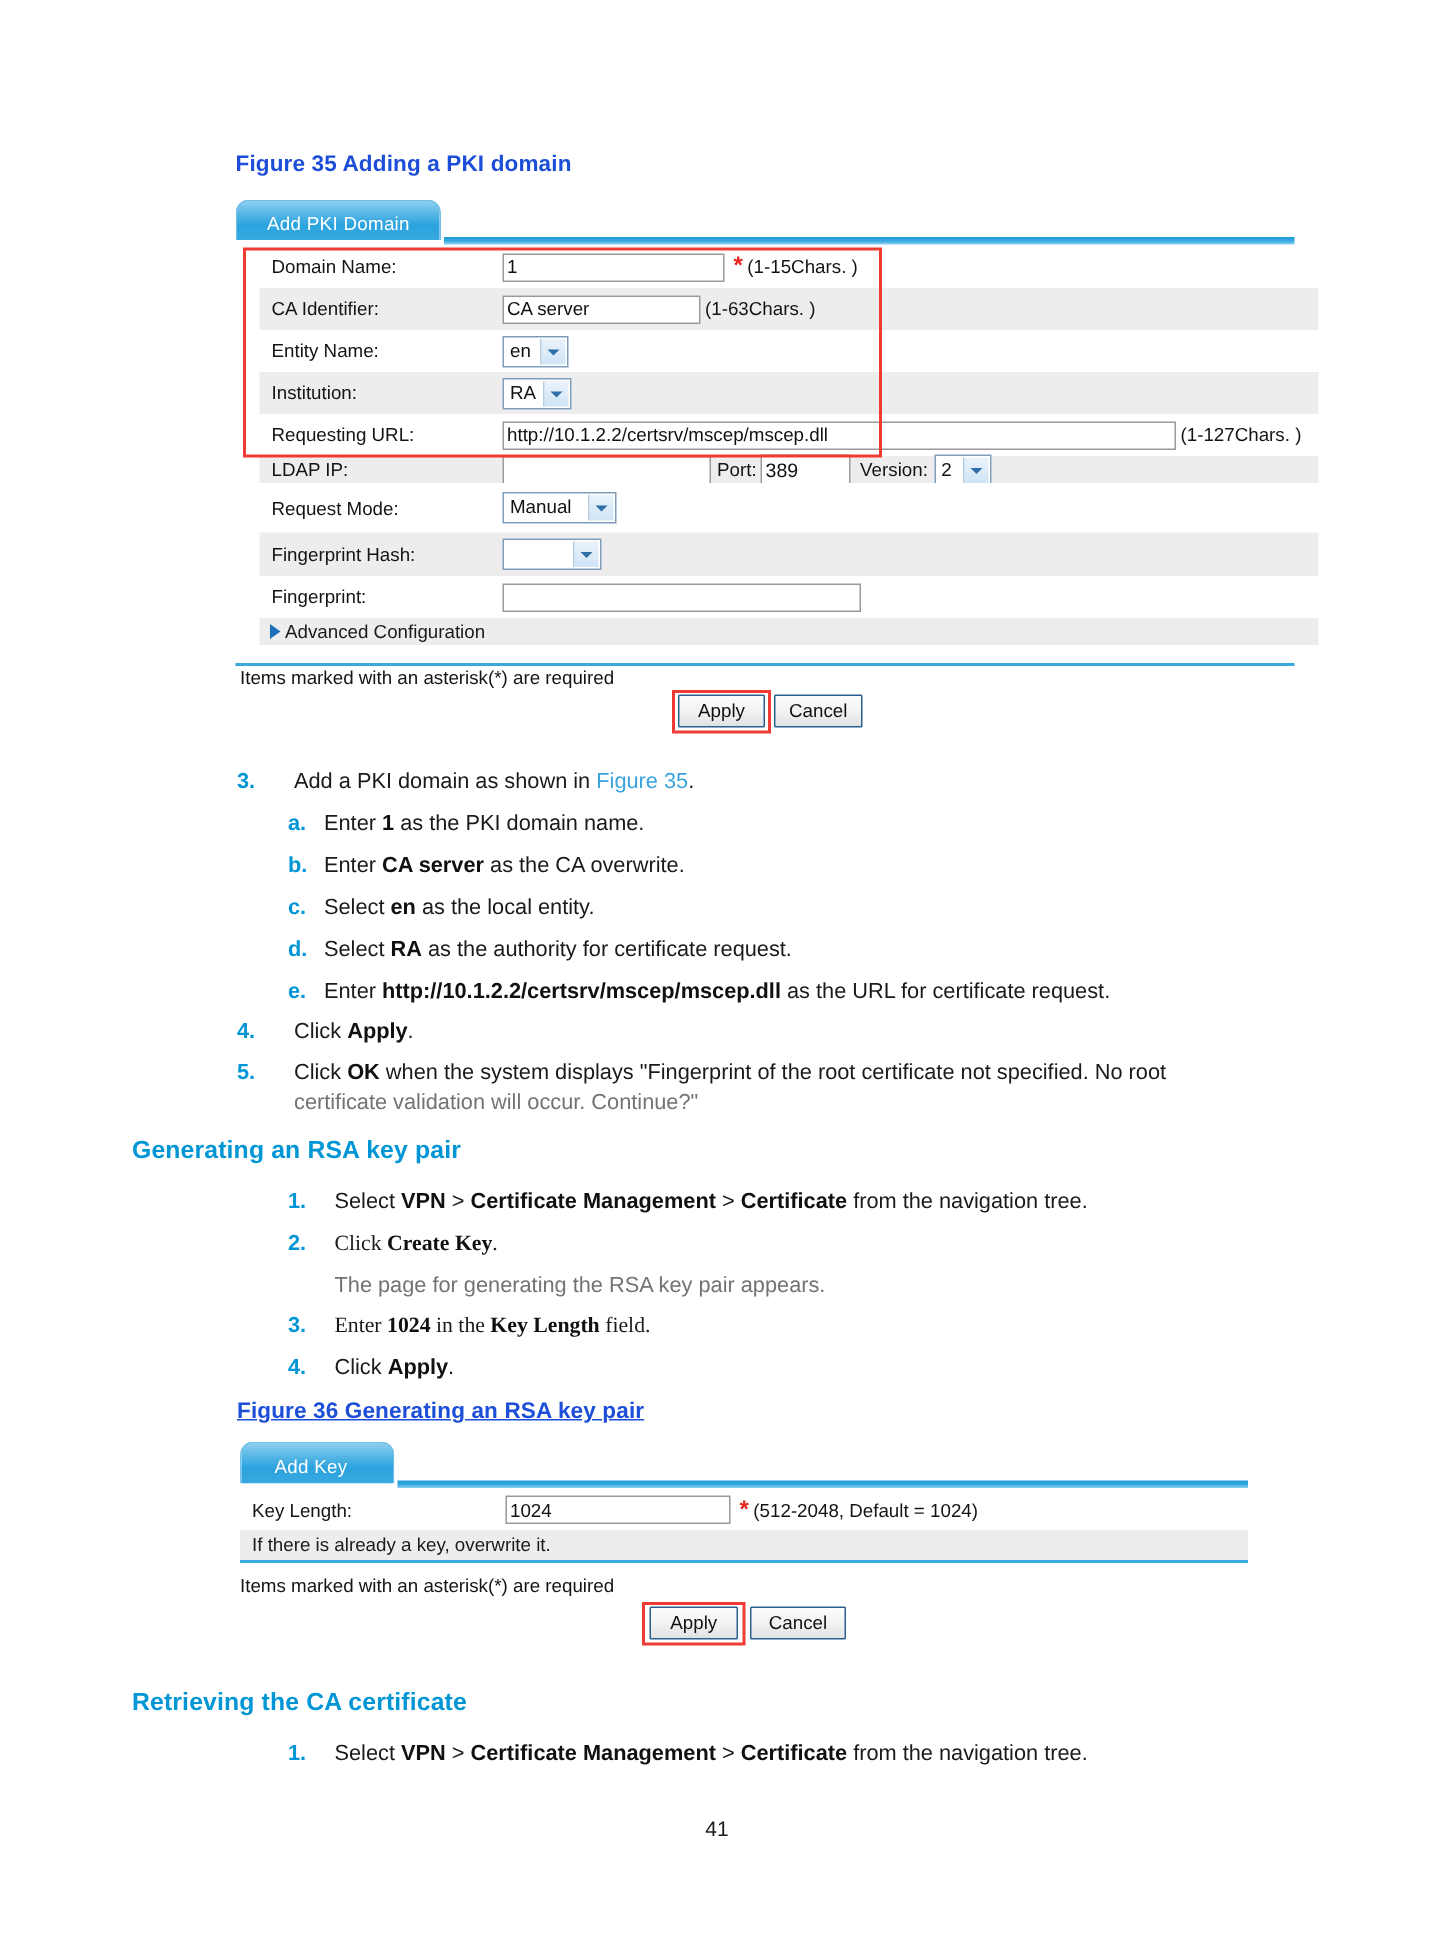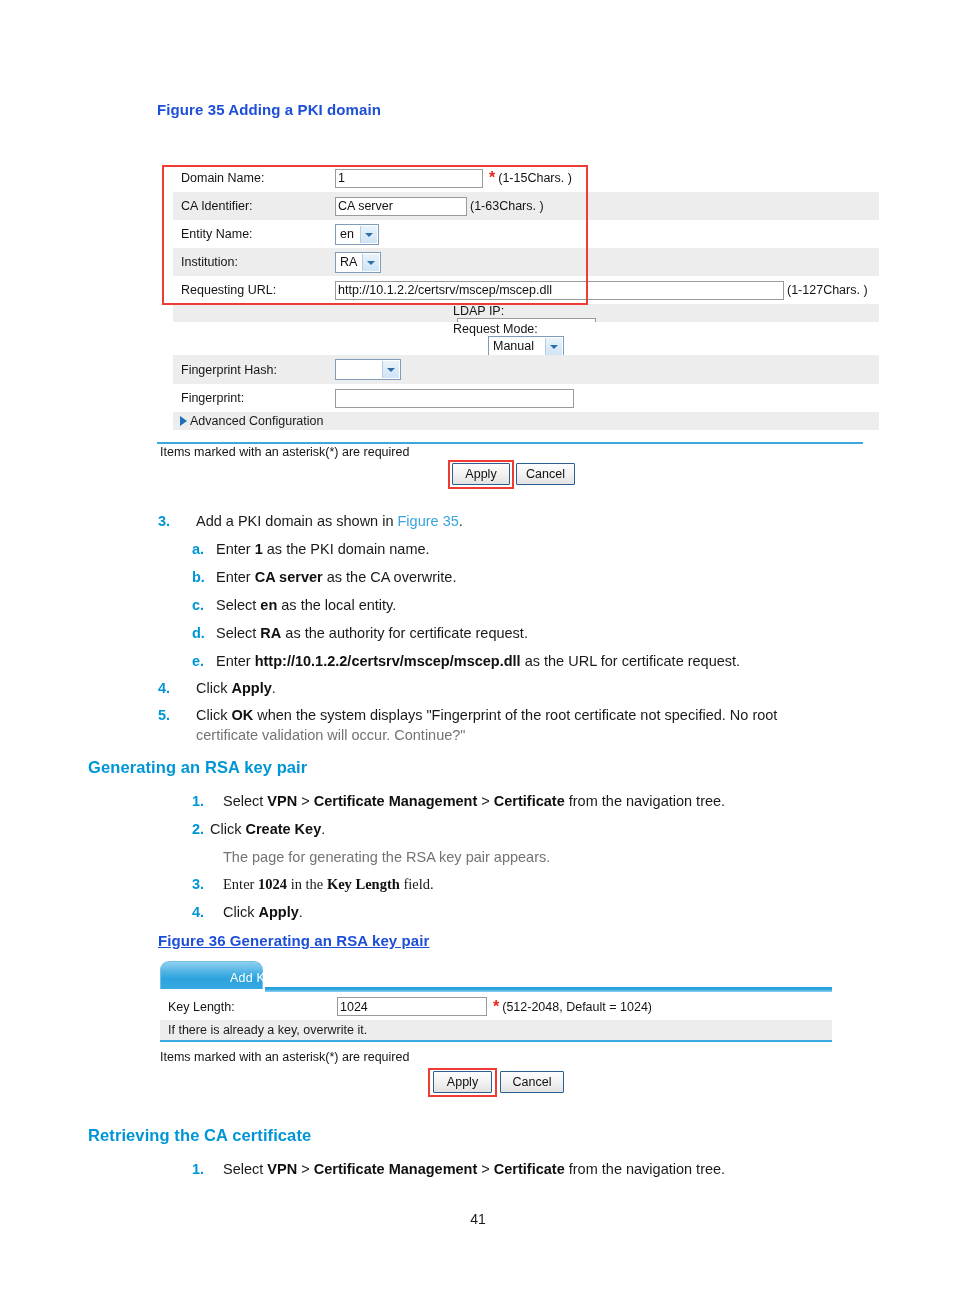--- a/index.html
+++ b/index.html
@@ -241,20 +241,26 @@
 </style>
 </head>
 <body>
 
 <div class="page">
 
   <div class="fig-caption" style="left:157px; top:101px;">Figure 35 Adding a PKI domain</div>
 
   <div class="panel" style="left:157px; top:133px; width:706px; height:310px;">
 
+    <div class="tabstrip" style="width:706px;">
+      <div class="tab">
+        <div class="tab-label">Add PKI Domain</div>
+      </div>
+      <div class="tab-underline" style="left:139px; width:567px;"></div>
+    </div>
 
     <div style="position:absolute; left:16px; top:31px; width:706px;">
 
       <div class="row odd" style="height:28px;">
         <div class="row-label">Domain Name:</div>
         <input class="txt" style="width: 148px;" value="1">
         <span class="req" style="margin-left:6px;">*</span>
         <span class="hint" style="margin-left:3px;">(1-15Chars. )</span>
       </div>
 
@@ -279,33 +285,33 @@
           <span class="sel-btn"></span>
         </div>
       </div>
 
       <div class="row odd" style="height:28px;">
         <div class="row-label">Requesting URL:</div>
         <input class="txt" style="width: 449px;" value="http://10.1.2.2/certsrv/mscep/mscep.dll">
         <span class="hint" style="margin-left:3px;">(1-127Chars. )</span>
       </div>
 
-      <div class="row even" style="height:18px;flex-direction:column;">
+      <div class="row even" style="height:18px;">
         <div class="row-label">LDAP IP:</div>
         <input class="txt" style="width: 139px;" value="">
         <span class="hint" style="margin-left:4px;">Port:</span>
         <input class="txt" style="width: 60px; margin-left: 3px; height: 21px; line-height: 19px; font-size: 13px;" value="389">
         <span class="hint" style="margin-left:6px;">Version:</span>
         <div class="sel" style="width:38px; margin-left:4px;">
           <span class="sel-val">2</span>
           <span class="sel-btn"></span>
         </div>
       </div>
 
-      <div class="row odd" style="height:33px;flex-direction:column;">
+      <div class="row odd" style="height:33px;">
         <div class="row-label">Request Mode:</div>
         <div class="sel" style="width:76px;">
           <span class="sel-val">Manual</span>
           <span class="sel-btn"></span>
         </div>
       </div>
 
       <div class="row even" style="height:29px;">
         <div class="row-label">Fingerprint Hash:</div>
         <div class="sel" style="width:66px;">
@@ -397,21 +403,21 @@
 
   <div class="li" style="left:192px; top:791px; width:720px;">
     <span class="marker" style="left:0;">1.</span>
     <span class="body" style="margin-left:31px;">
       <span>Select </span><span class="b">VPN</span><span> &gt; </span><span class="b">Certificate Management</span><span> &gt; </span><span class="b">Certificate</span><span> from the navigation tree.</span>
     </span>
   </div>
 
   <div class="li" style="left:192px; top:819px; width:720px;">
     <span class="marker" style="left:0;">2.</span>
-    <span class="body" style="margin-left:18px;">
+    <span class="body" style="margin-left:31px;font-family:Liberation Serif, serif;">
       <span>Click </span><span class="b">Create Key</span><span>.</span>
     </span>
   </div>
 
   <div class="plain-par" style="left:223px; top:847px; width:700px;">The page for generating the RSA key pair appears.</div>
 
   <div class="li" style="left:192px; top:874px; width:720px;">
     <span class="marker" style="left:0;">3.</span>
     <span class="body" style="margin-left:31px;font-family:Liberation Serif, serif;">
       <span>Enter </span><span class="b">1024</span><span> in the </span><span class="b">Key Length</span><span> field.</span>
@@ -424,21 +430,21 @@
       <span>Click </span><span class="b">Apply</span><span>.</span>
     </span>
   </div>
 
   <div class="fig-caption" style="left:158px; top:932px;text-decoration:underline;">Figure 36 Generating an RSA key pair</div>
 
   <div class="panel" style="left:160px; top:961px; width:672px; height:86px;">
 
     <div class="tabstrip" style="width:672px;">
       <div class="tab" style="width:103px; height:28px;">
-        <div class="tab-label" style="left:22px; top:9px;margin-left:47px;">Add Key</div>
+        <div class="tab-label" style="left:22px; top:9px;">Add Key</div>
       </div>
       <div class="tab-underline" style="left:105px; top:26px; width:567px;"></div>
     </div>
 
     <div style="position:absolute; left:0; top:32px; width:672px;">
       <div class="row odd" style="height:27px;">
         <div class="row-label" style="width:177px;">Key Length:</div>
         <input class="txt" style="width: 150px;" value="1024">
         <span class="req" style="margin-left:6px;">*</span>
         <span class="hint" style="margin-left:3px;">(512-2048, Default = 1024)</span>

